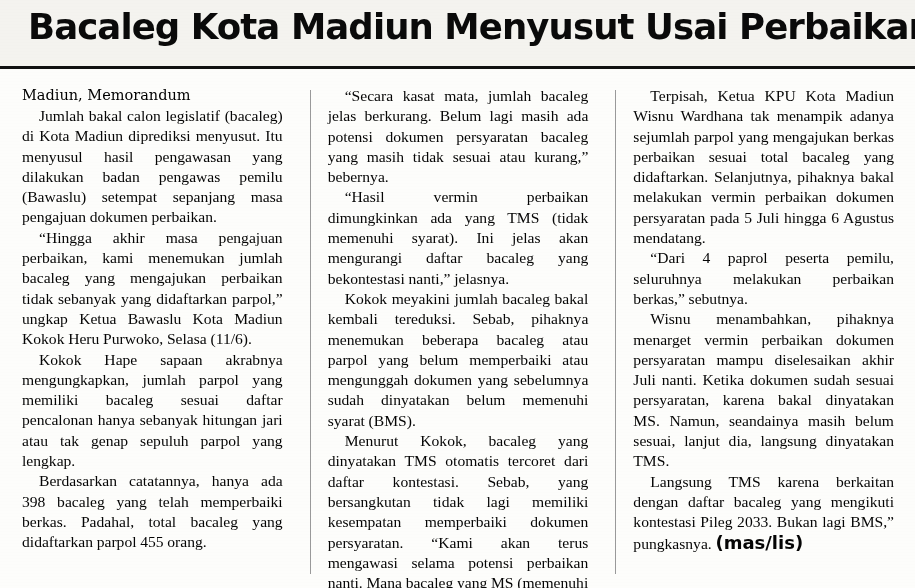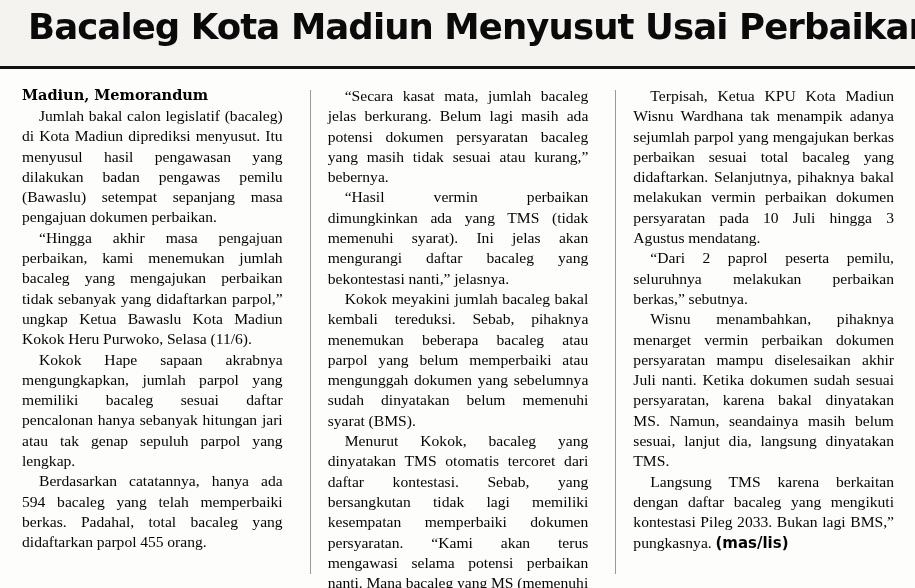--- a/index.html
+++ b/index.html
@@ -65,42 +65,42 @@
   .rule {
     position: absolute;
     top: 4px;
     bottom: 2px;
     left: 0;
     width: 1px;
     background: #9a9a9a;
   }
   .dateline {
     font-family: "DejaVu Serif", serif;
-    font-weight: 700;
+    font-weight: 400;
     font-size: 14.5px;
     color: #000;
     margin: 0 0 2px 0;
     line-height: 18px;
   }
   p.body {
     margin: 0;
     font-family: "Liberation Serif", serif;
     font-size: 15.6px;
     line-height: 20.3px;
     color: #050505;
     text-align: justify;
     text-indent: 17px;
     word-spacing: -0.2px;
     hyphens: manual;
   }
   p.body.noindent { text-indent: 0; }
   .byline {
     font-family: "DejaVu Sans", sans-serif;
     font-weight: 700;
-    font-size: 15px;
+    font-size: 18px;
   }
 
   
   .grain {
     position: absolute;
     inset: 0;
     pointer-events: none;
     background:
       linear-gradient(rgba(0,0,0,0.012) 1px, transparent 1px);
     background-size: 100% 3px;
@@ -116,35 +116,35 @@
     <div class="headline">Bacaleg Kota Madiun Menyusut Usai Perbaikan Berkas</div>
   </div>
 
   <div class="columns">
 
     <div class="col">
       <div class="dateline">Madiun, Memorandum</div>
       <p class="body">Jumlah bakal calon legislatif (bacaleg) di Kota Madiun diprediksi menyusut. Itu menyusul hasil pengawasan yang dilakukan badan pengawas pemilu (Bawaslu) setempat sepanjang masa pengajuan dokumen perbaikan.</p>
       <p class="body">“Hingga akhir masa pengajuan perbaikan, kami menemukan jumlah bacaleg yang mengajukan perbaikan tidak sebanyak yang didaftarkan parpol,” ungkap Ketua Bawaslu Kota Madiun Kokok Heru Purwoko, Selasa (11/6).</p>
       <p class="body">Kokok Hape sapaan akrabnya mengungkapkan, jumlah parpol yang memiliki bacaleg sesuai daftar pencalonan hanya sebanyak hitungan jari atau tak genap sepuluh parpol yang lengkap.</p>
-      <p class="body">Berdasarkan catatannya, hanya ada 594 bacaleg yang telah memperbaiki berkas. Padahal, total bacaleg yang didaftarkan parpol 455 orang.</p>
+      <p class="body">Berdasarkan catatannya, hanya ada 398 bacaleg yang telah memperbaiki berkas. Padahal, total bacaleg yang didaftarkan parpol 455 orang.</p>
     </div>
 
     <div class="col">
       <div class="rule"></div>
       <p class="body">“Secara kasat mata, jumlah bacaleg jelas berkurang. Belum lagi masih ada potensi dokumen persyaratan bacaleg yang masih tidak sesuai atau kurang,” bebernya.</p>
       <p class="body">“Hasil vermin perbaikan dimungkinkan ada yang TMS (tidak memenuhi syarat). Ini jelas akan mengurangi daftar bacaleg yang bekontestasi nanti,” jelasnya.</p>
       <p class="body">Kokok meyakini jumlah bacaleg bakal kembali tereduksi. Sebab, pihaknya menemukan beberapa bacaleg atau parpol yang belum memperbaiki atau mengunggah dokumen yang sebelumnya sudah dinyatakan belum memenuhi syarat (BMS).</p>
       <p class="body">Menurut Kokok, bacaleg yang dinyatakan TMS otomatis tercoret dari daftar kontestasi. Sebab, yang bersangkutan tidak lagi memiliki kesempatan memperbaiki dokumen persyaratan. “Kami akan terus mengawasi selama potensi perbaikan nanti. Mana bacaleg yang MS (memenuhi</p>
     </div>
 
     <div class="col">
       <div class="rule"></div>
-      <p class="body">Terpisah, Ketua KPU Kota Madiun Wisnu Wardhana tak menampik adanya sejumlah parpol yang mengajukan berkas perbaikan sesuai total bacaleg yang didaftarkan. Selanjutnya, pihaknya bakal melakukan vermin perbaikan dokumen persyaratan pada 10 Juli hingga 3 Agustus mendatang.</p>
-      <p class="body">“Dari 2 paprol peserta pemilu, seluruhnya melakukan perbaikan berkas,” sebutnya.</p>
+      <p class="body">Terpisah, Ketua KPU Kota Madiun Wisnu Wardhana tak menampik adanya sejumlah parpol yang mengajukan berkas perbaikan sesuai total bacaleg yang didaftarkan. Selanjutnya, pihaknya bakal melakukan vermin perbaikan dokumen persyaratan pada 5 Juli hingga 6 Agustus mendatang.</p>
+      <p class="body">“Dari 4 paprol peserta pemilu, seluruhnya melakukan perbaikan berkas,” sebutnya.</p>
       <p class="body">Wisnu menambahkan, pihaknya menarget vermin perbaikan dokumen persyaratan mampu diselesaikan akhir Juli nanti. Ketika dokumen sudah sesuai persyaratan, karena bakal dinyatakan MS. Namun, seandainya masih belum sesuai, lanjut dia, langsung dinyatakan TMS.</p>
       <p class="body"><span>Langsung TMS karena berkaitan dengan daftar bacaleg yang mengikuti kontestasi Pileg 2033. Bukan lagi BMS,” pungkasnya.</span> <span class="byline">(mas/lis)</span></p>
     </div>
 
   </div>
 
   <div class="grain"></div>
 </div>
 
 </body></html>

